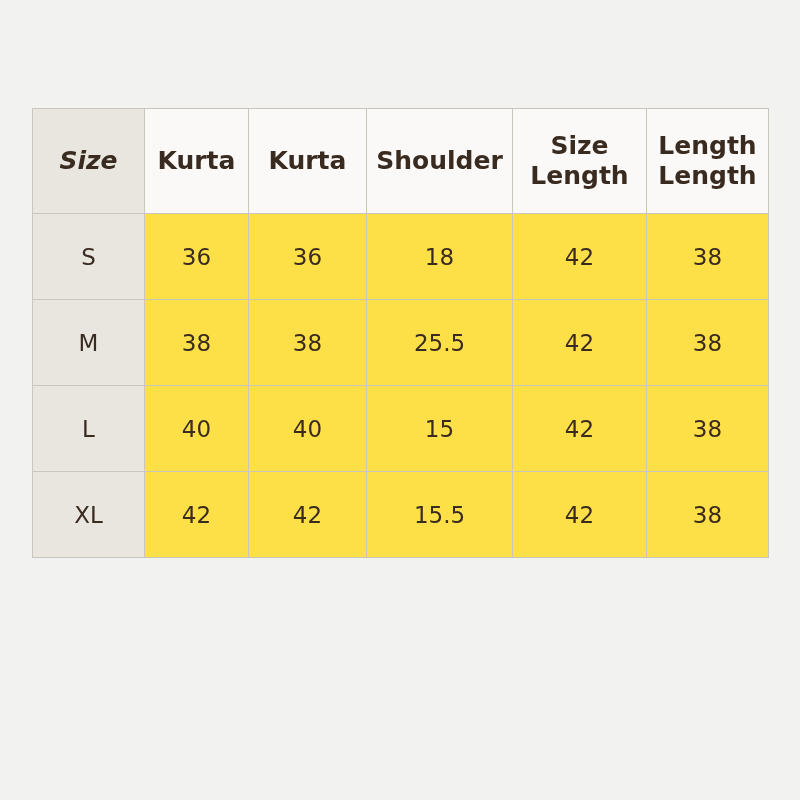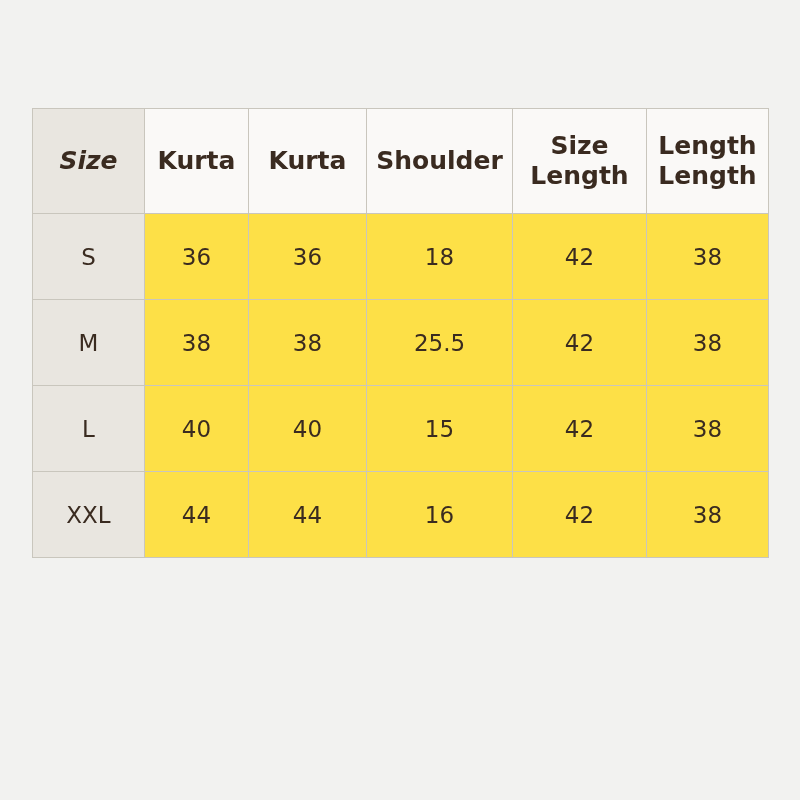--- a/index.html
+++ b/index.html
@@ -122,23 +122,23 @@
         </tr>
         <tr>
           <td class="size-cell">L</td>
           <td>40</td>
           <td>40</td>
           <td>15</td>
           <td>42</td>
           <td>38</td>
         </tr>
         <tr>
-          <td class="size-cell">XXL</td>
-          <td>44</td>
-          <td>44</td>
-          <td>16</td>
+          <td class="size-cell">XL</td>
+          <td>42</td>
+          <td>42</td>
+          <td>15.5</td>
           <td>42</td>
           <td>38</td>
         </tr>
       </tbody>
     </table>
   </div>
 </div>
 
 </body></html>

